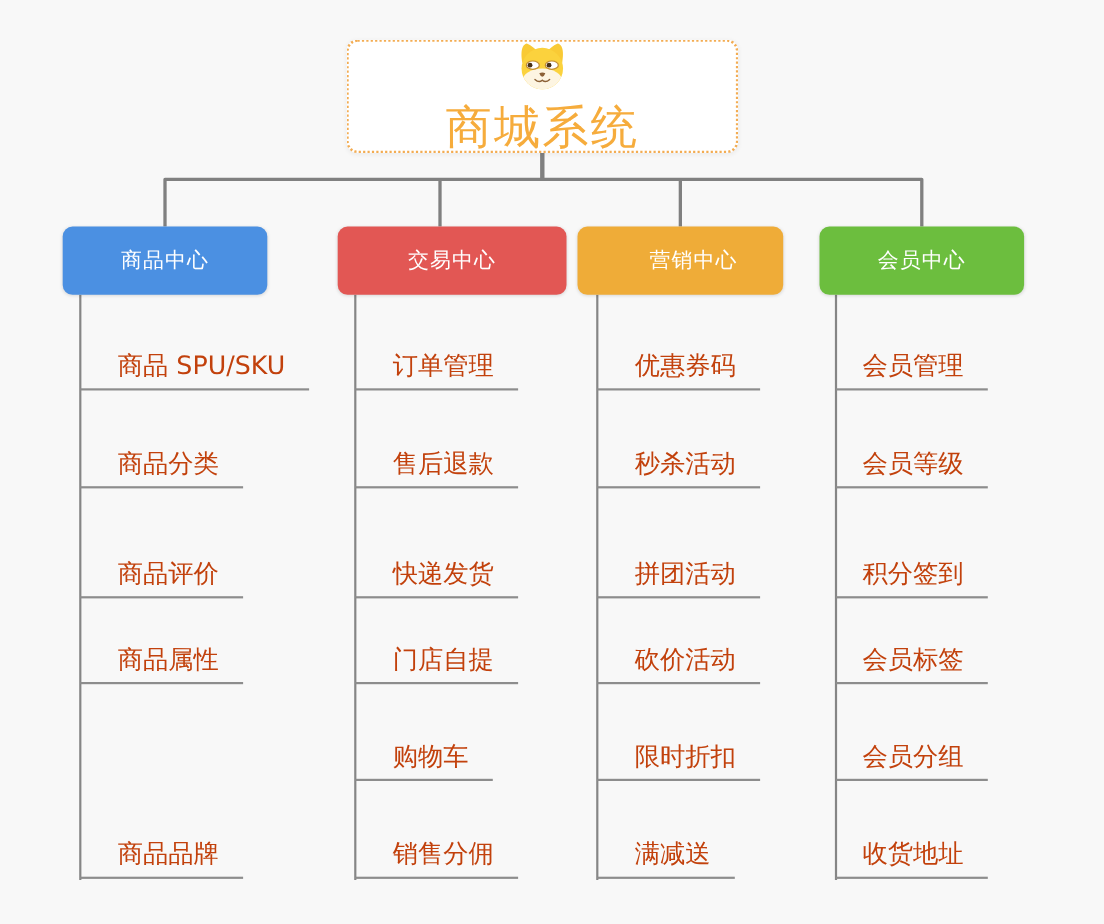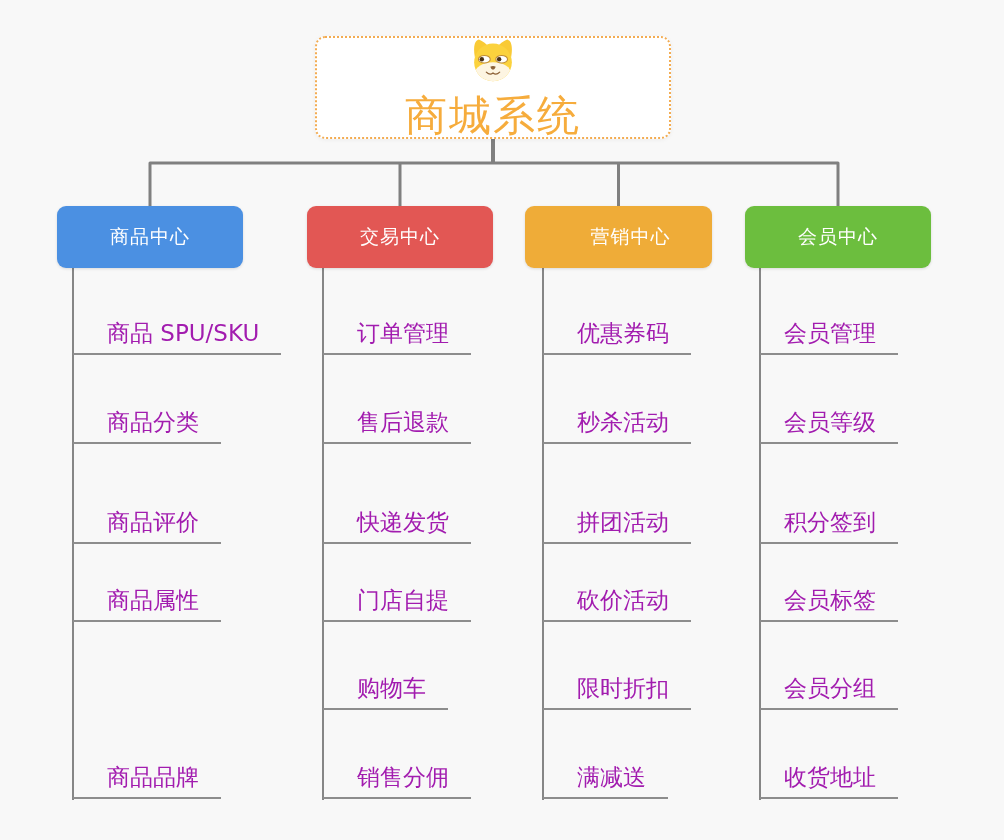--- a/index.html
+++ b/index.html
@@ -32,31 +32,31 @@
 
   .header {
     position: absolute; top: 206px; height: 62px;
     border-radius: 9px;
     color: #FFFFFF; font-size: 19px; letter-spacing: 1px;
     display: flex; align-items: center; justify-content: center;
     box-shadow: 0 1px 3px rgba(0,0,0,0.12);
     cursor: pointer;
   }
   .h1 { left: 57px;  width: 186px; }
-  .h2 { left: 307px; width: 186px; }
+  .h2 { left: 307px; width: 208px; }
   .h3 { left: 525px; width: 187px; }
   .h4 { left: 745px; width: 186px; }
 
   .item {
     position: absolute;
     height: 40px;
     display: flex; align-items: flex-end;
     padding: 0 22px 7px 34px;
     border-bottom: 2px solid #8D8D8D;
-    font-size: 23px; color: #a21caf; line-height: 1.1;
+    font-size: 23px; color: #c2410c; line-height: 1.1;
     white-space: nowrap;
     cursor: pointer;
   }
   .c1 { left: 73px; }
   .c2 { left: 323px; }
   .c3 { left: 543px; }
   .c4 { left: 760px; padding-left: 24px; }
   .r0 { top: 315px; }
   .r1 { top: 404px; }
   .r2 { top: 504px; }

